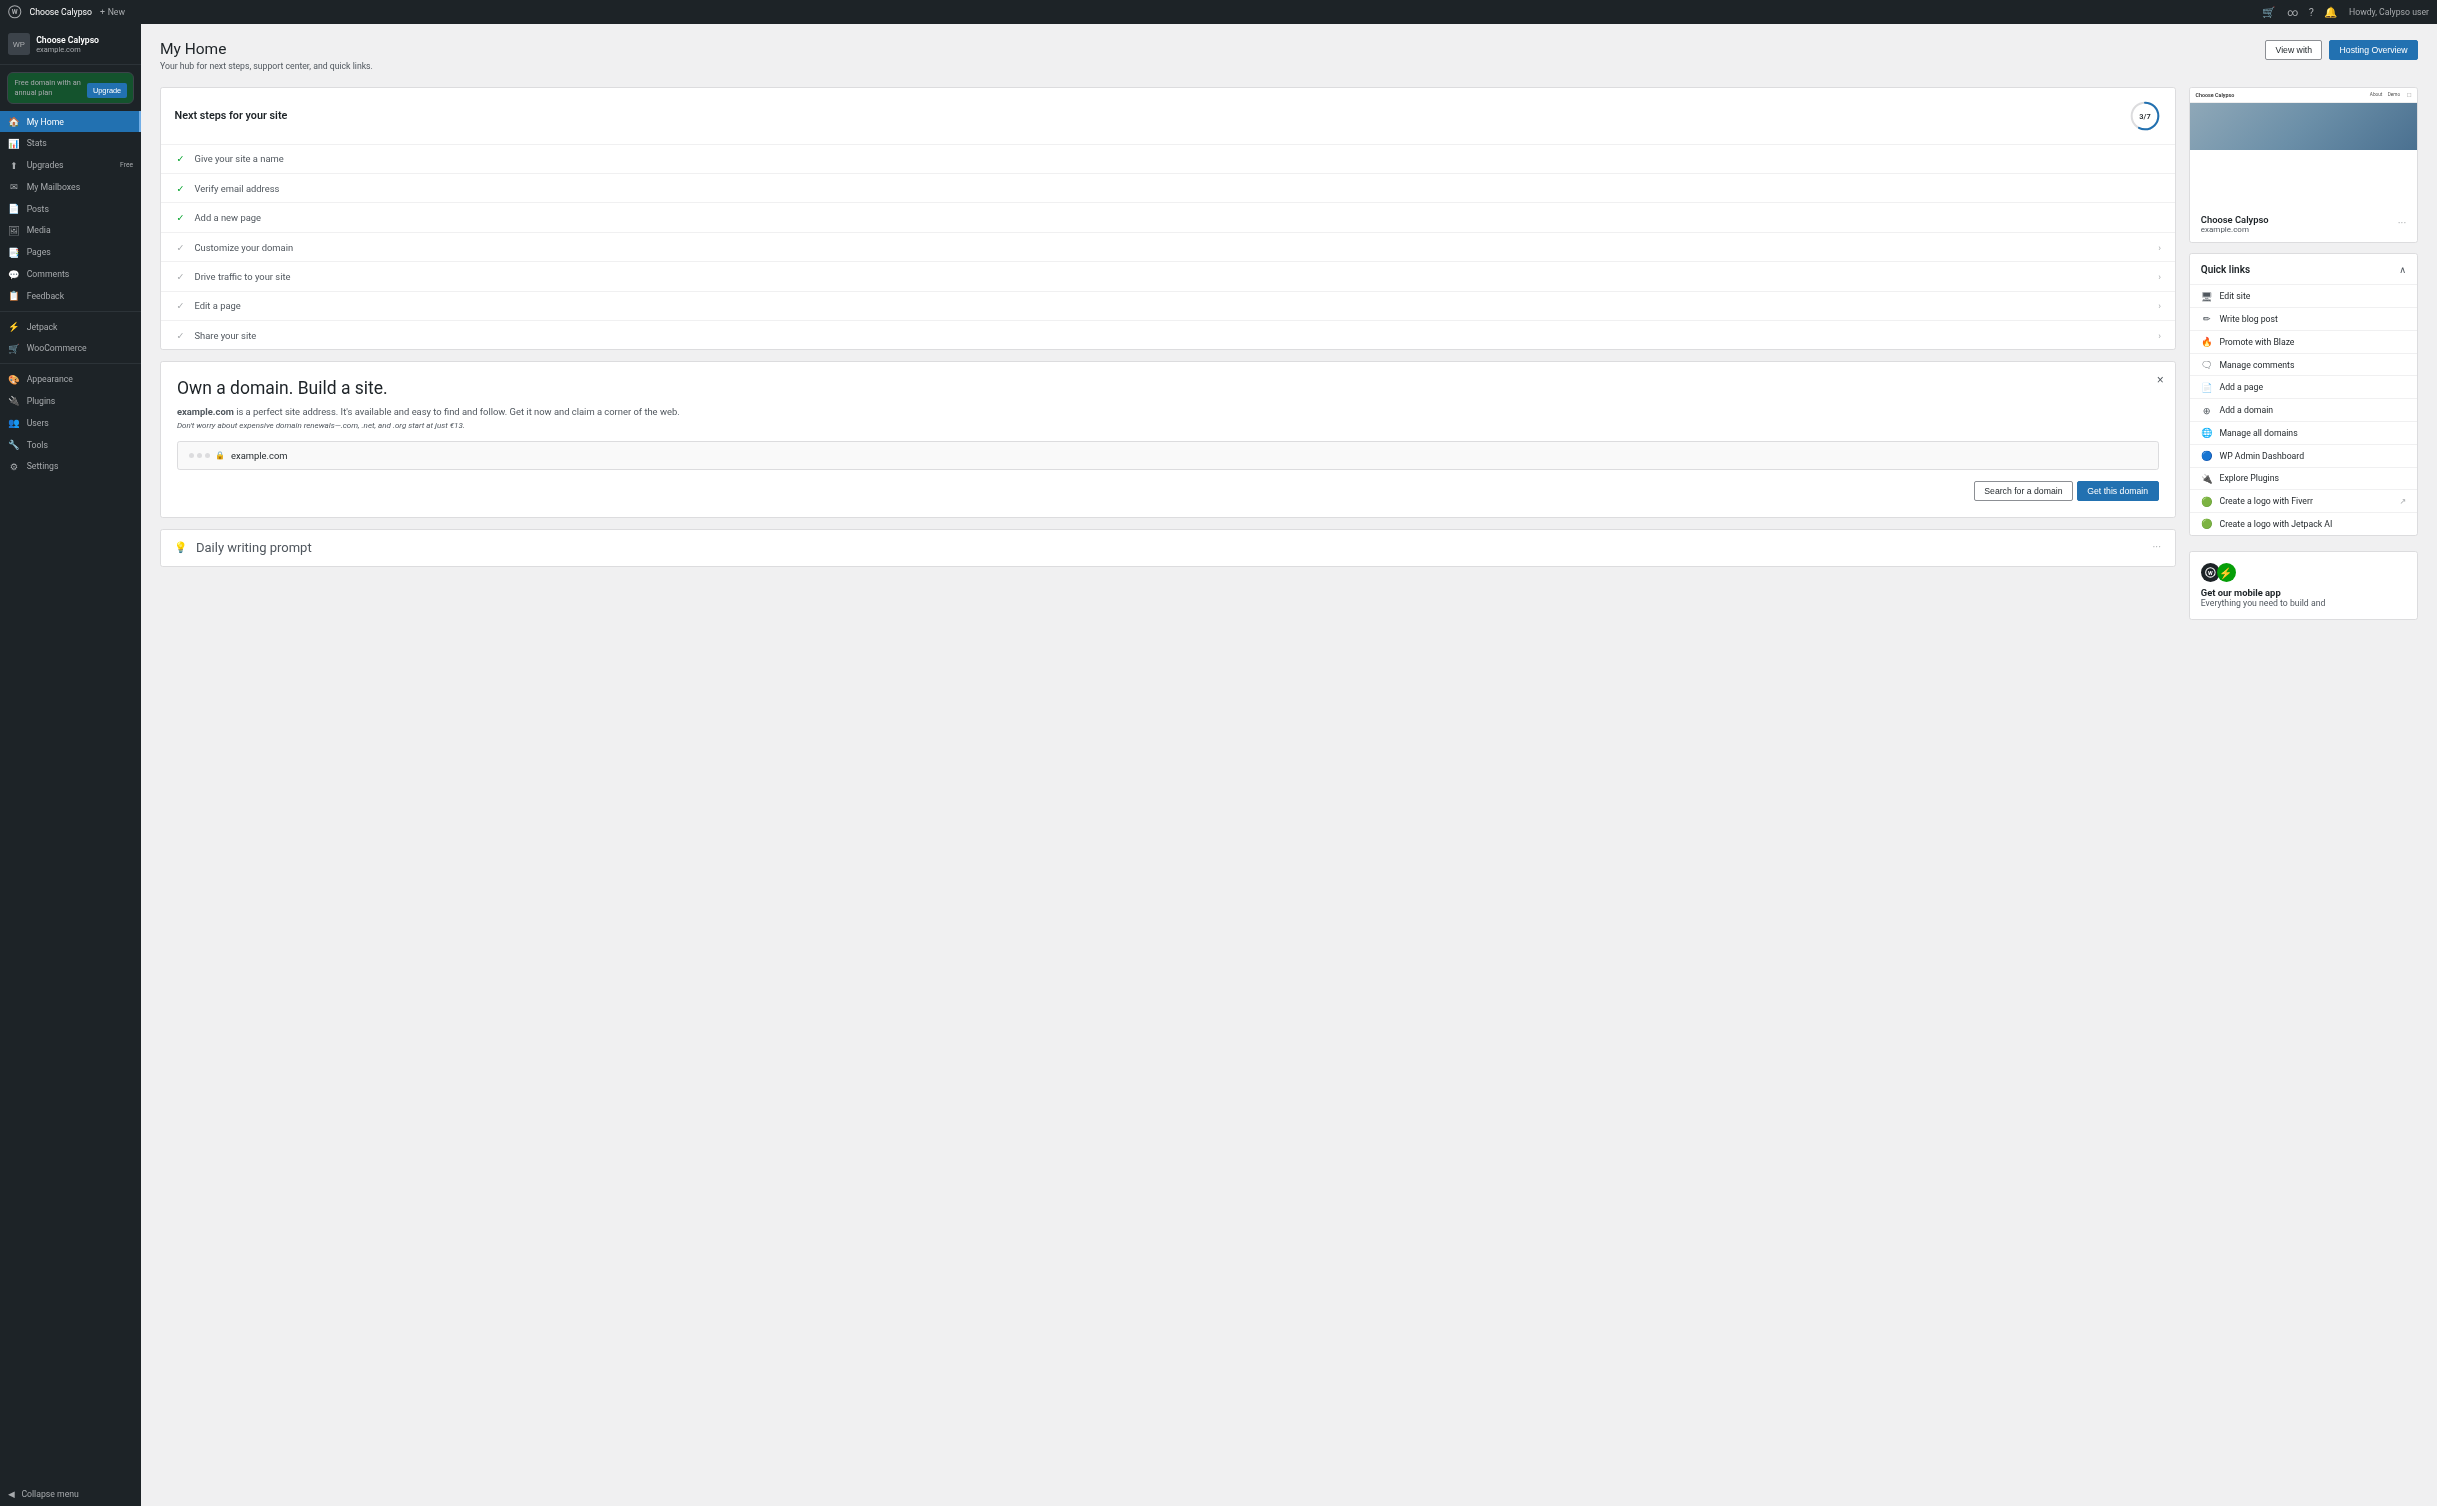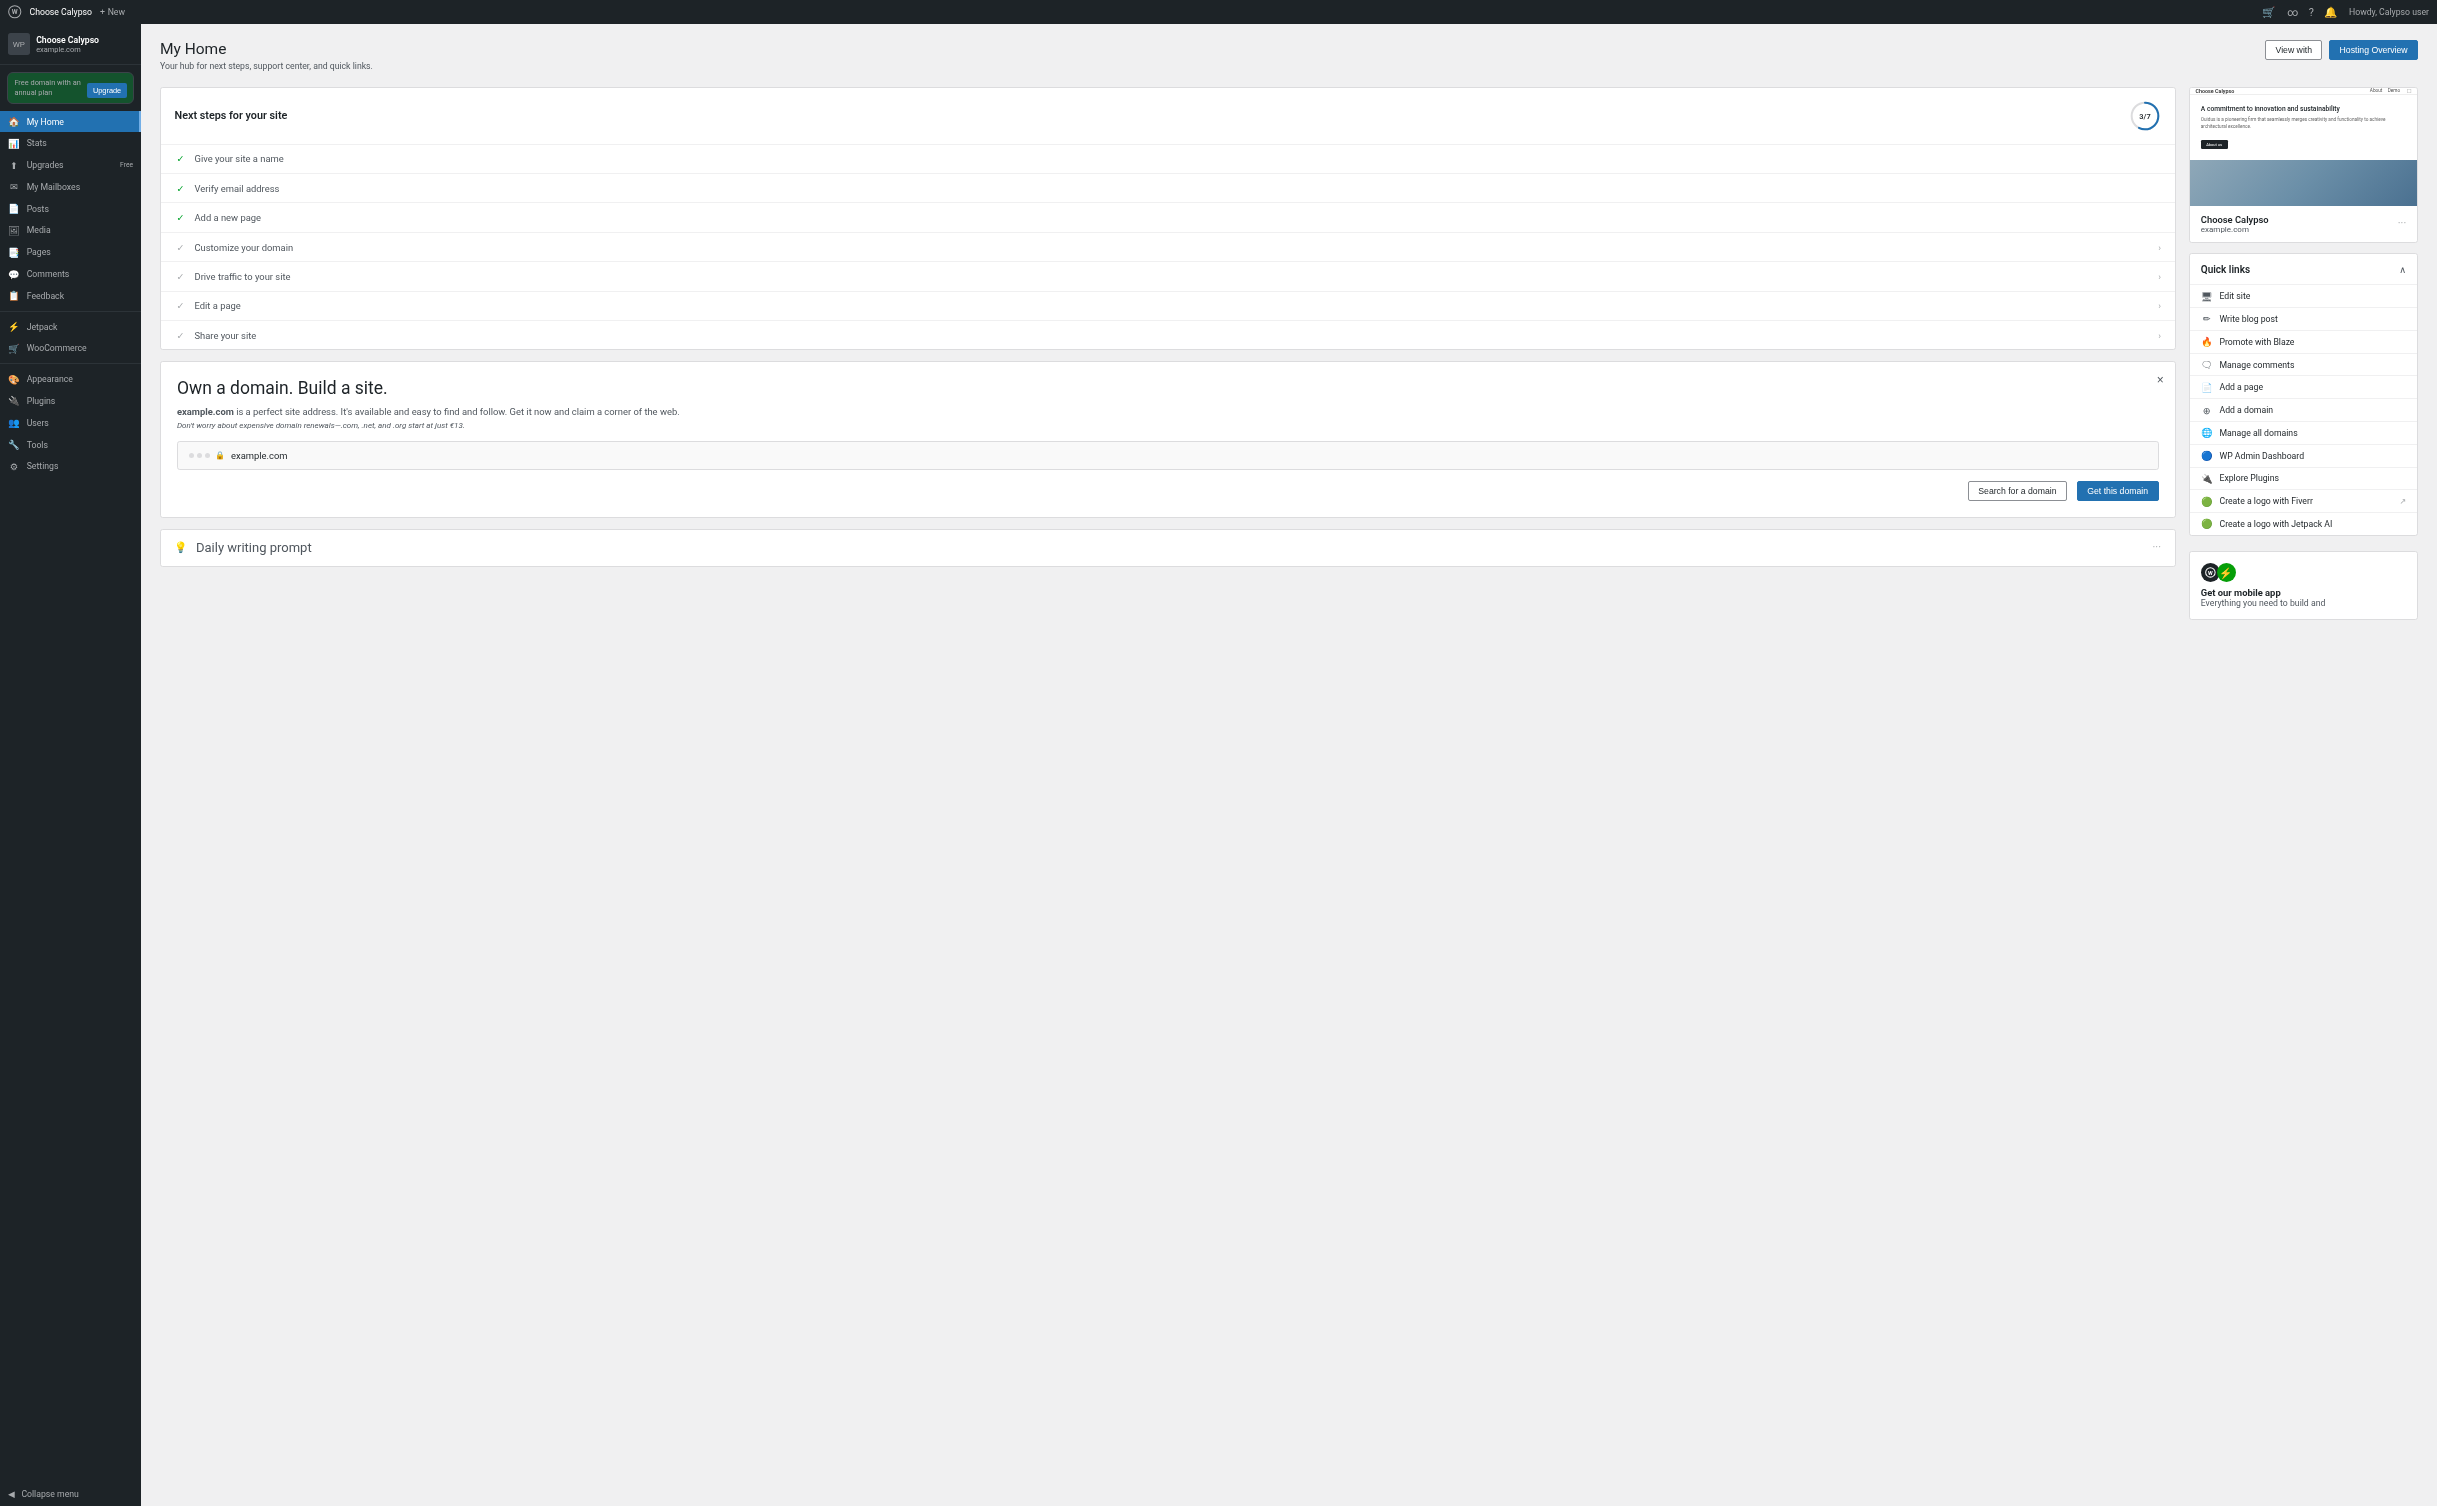--- a/index.html
+++ b/index.html
@@ -223,21 +223,21 @@
       padding: 8px 10.8px;
       display: flex;
       align-items: center;
       gap: 5.4px;
       margin-bottom: 10.8px;
     }
     .browser-dots { display: flex; gap: 2.7px; }
     .browser-dot { width: 5.4px; height: 5.4px; border-radius: 50%; background: #dcdcde; }
     .domain-lock { color: #50575e; font-size: 8px; }
     .domain-url { font-size: 9.4px; color: #1d2327; }
-    .domain-actions { display: flex; justify-content: flex-end; gap: 10px; }
+    .domain-actions { display: flex; justify-content: flex-end; gap: 4px; }
 
     
     .daily-prompt {
       padding: 10.8px 13.5px;
       display: flex;
       align-items: center;
       gap: 8px;
     }
     .prompt-icon { font-size: 10.8px; color: #50575e; }
     .prompt-label { flex: 1; font-size: 13px; color: #50575e; }
@@ -580,25 +580,20 @@
             <div class="screenshot-inner">
               <div class="screenshot-topbar">
                 <span class="ss-site-name">Choose Calypso</span>
                 <div class="ss-nav">
                   <span>About</span>
                   <span>Demo</span>
                 </div>
                 <span class="ss-close">☐</span>
               </div>
               <div class="screenshot-content">
-                <div class="ss-hero">
-                  <div class="ss-headline">A commitment to innovation and sustainability</div>
-                  <div class="ss-subtext">Ouidus is a pioneering firm that seamlessly merges creativity and functionality to achieve architectural excellence.</div>
-                  <div class="ss-btn">About us</div>
-                </div>
                 <div class="ss-image"></div>
               </div>
             </div>
           </div>
           <div class="site-info-row">
             <div>
               <div class="site-name-row">Choose Calypso</div>
               <div class="site-url-row">example.com</div>
             </div>
             <span class="site-more">···</span>

